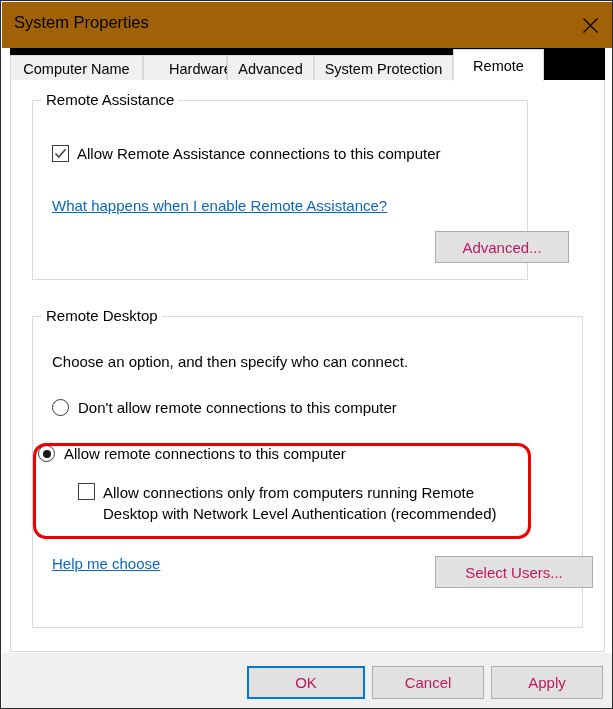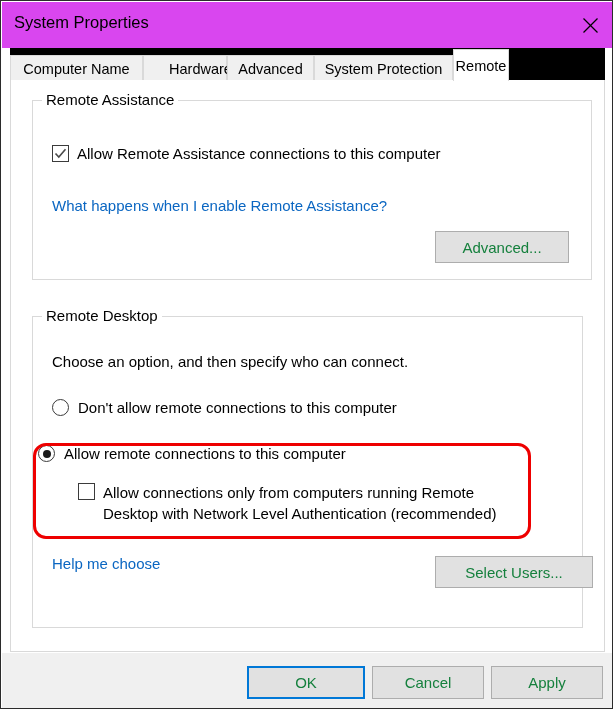--- a/index.html
+++ b/index.html
@@ -18,21 +18,21 @@
     border: 1px solid #2b2b2b;
     background: #ffffff;
     overflow: hidden;
   }
 
   
   .titlebar {
     position: absolute;
     left: 1px; top: 1px;
     width: 611px; height: 46px;
-    background: #d946ef;
+    background: #a16207;
   }
   .title-text {
     position: absolute;
     left: 12px; top: 11px;
     font-size: 16.5px;
     color: #000000;
     white-space: nowrap;
   }
   .close-btn {
     position: absolute;
@@ -98,21 +98,21 @@
   }
   .group-title {
     position: absolute;
     top: -10px; left: 9px;
     background: #ffffff;
     padding: 0 4px;
     font-size: 15px;
     color: #000000;
     white-space: nowrap;
   }
-  #group-ra { left: 21px; top: 20px; width: 560px; height: 180px; }
+  #group-ra { left: 21px; top: 20px; width: 496px; height: 180px; }
   #group-rd { left: 21px; top: 236px; width: 551px; height: 312px; }
 
   
   .label {
     position: absolute;
     font-size: 15px;
     color: #000000;
     white-space: nowrap;
   }
 
@@ -169,33 +169,34 @@
     font-size: 15px;
     color: #000000;
     white-space: nowrap;
   }
 
   
   .link {
     position: absolute;
     font-size: 15px;
     color: #0a66c2;
+    text-decoration: underline;
     white-space: nowrap;
     cursor: pointer;
   }
 
   
   .btn {
     position: absolute;
     box-sizing: border-box;
     background: #e1e1e1;
     border: 1px solid #adadad;
     font-family: "Liberation Sans", sans-serif;
     font-size: 15px;
-    color: #15803d;
+    color: #be185d;
     display: flex;
     align-items: center;
     justify-content: center;
     cursor: default;
     white-space: nowrap;
   }
   .btn.default {
     border: 2px solid #0078d7;
   }
 
@@ -238,21 +239,21 @@
     </div>
     <div class="tab" style="left:133px;width:84px;padding-left:40px;">
       <span>Hardware</span>
     </div>
     <div class="tab" style="left:217px;width:87px;">
       <span>Advanced</span>
     </div>
     <div class="tab" style="left:304px;width:139px;">
       <span>System Protection</span>
     </div>
-    <div class="tab active" style="left:443px;width:56px;align-items:center;">
+    <div class="tab active" style="left:443px;width:91px;align-items:center;">
       <span>Remote</span>
     </div>
   </div>
 
   <div class="panel">
 
     <div class="group" id="group-ra">
       <div class="group-title">Remote Assistance</div>
 
       <div class="checkbox-row" style="left:19px; top:43px; width:500px;">

